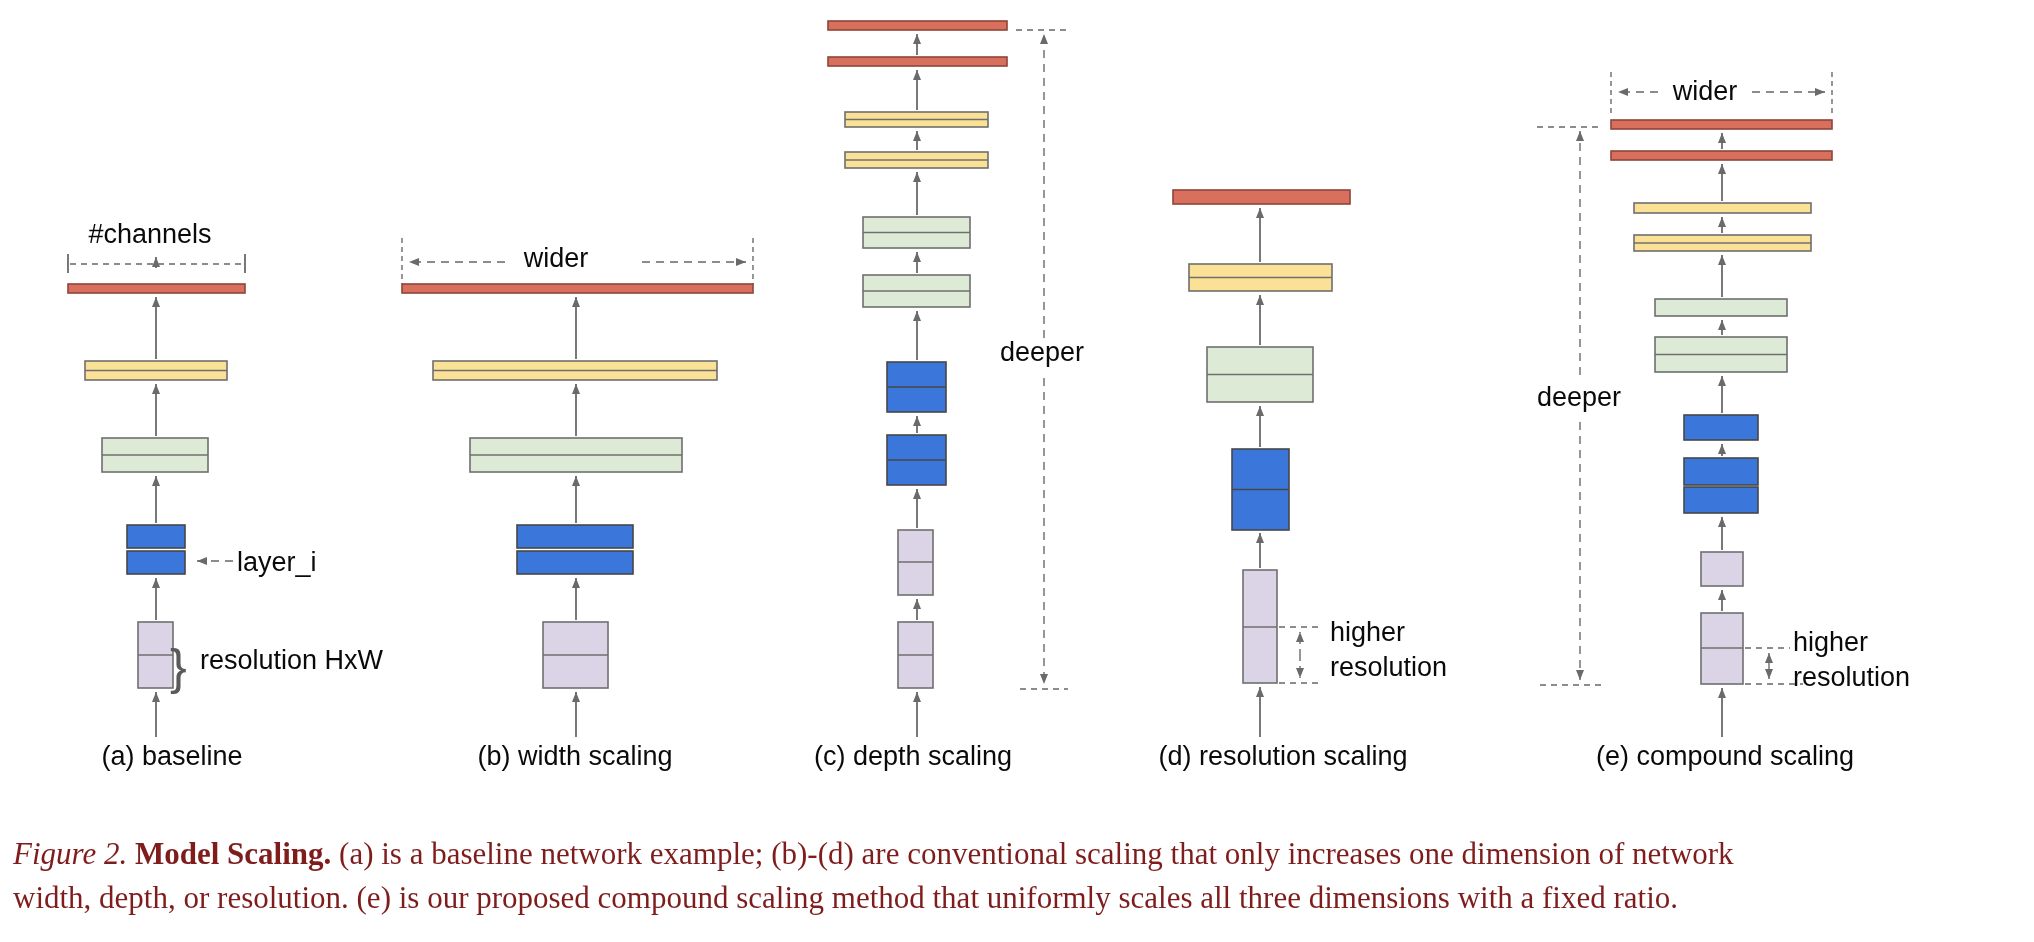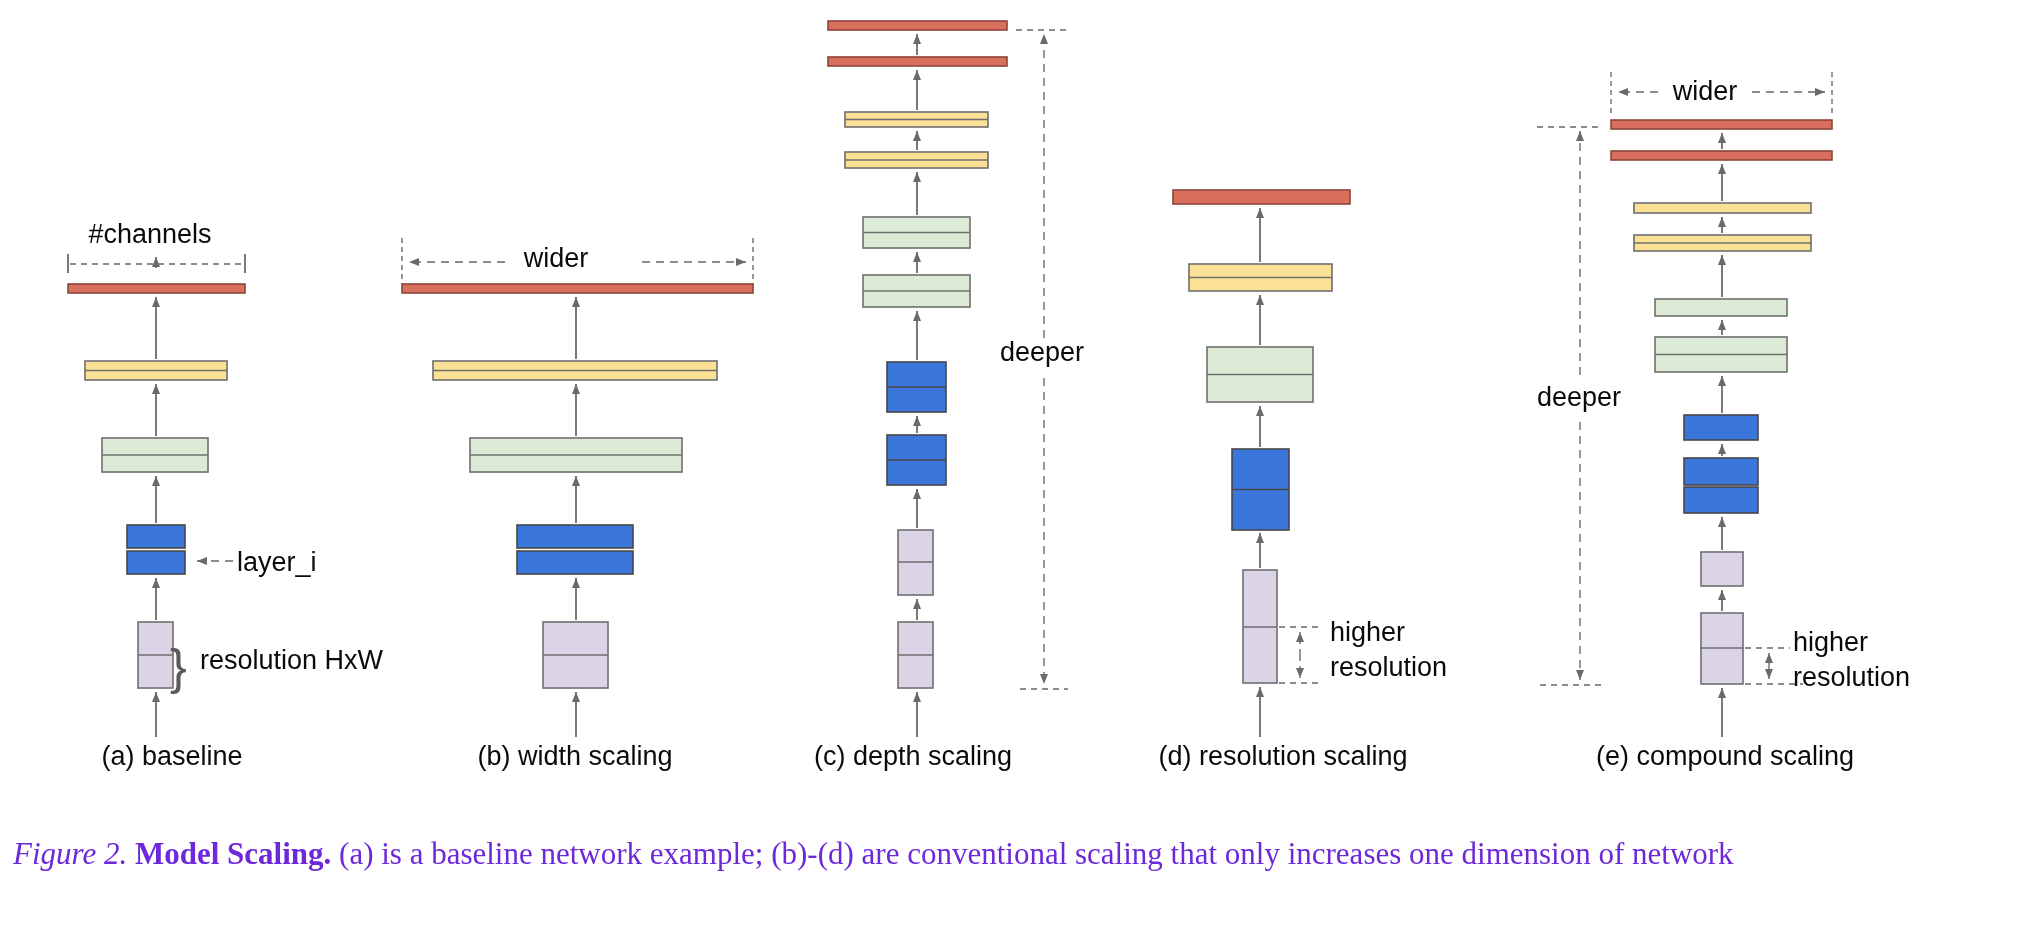--- a/index.html
+++ b/index.html
@@ -20,21 +20,21 @@
   .dash{stroke:var(--c-dash,#8c8c8c);stroke-width:1.8;stroke-dasharray:8 6;fill:none;}
   .dash2{stroke:var(--c-dash,#8c8c8c);stroke-width:1.8;stroke-dasharray:6 5;fill:none;}
   .tick{stroke:var(--c-dash,#8c8c8c);stroke-width:1.8;stroke-dasharray:5 4;fill:none;}
   .ahead{fill:var(--c-arrow,#6a6a6a);}
   
   text{fill:var(--c-text,#0a0a0a);font-family:"Liberation Sans",sans-serif;}
   .ann{font-size:27px;}
   .plabel{font-size:27px;}
   .brace{font-size:50px;fill:#5a5a5a;}
   
-  .caption{position:absolute;left:13px;top:832px;width:2016px;color:#6d28d9;
+  .caption{position:absolute;left:13px;top:832px;width:2016px;color:#7f1d1d;
            font-family:"Liberation Serif",serif;font-size:31px;line-height:44px;}
   .caption .ln{white-space:nowrap;}
   .cap-fig{font-style:italic;}
   .cap-bold{font-weight:bold;}
 </style>
 </head>
 <body>
 
 <div class="page">
 
@@ -204,15 +204,16 @@
     <line class="dash2" x1="1769" y1="666" x2="1769" y2="653" marker-end="url(#ah)"></line>
     <line class="dash2" x1="1769" y1="666" x2="1769" y2="679" marker-end="url(#ah)"></line>
     <text class="ann" x="1793" y="651">higher</text>
     <text class="ann" x="1793" y="686">resolution</text>
     <text class="plabel" x="1725" y="765" text-anchor="middle">(e) compound scaling</text>
   </g>
 </svg>
 
 <div class="caption">
   <div class="ln"><span class="cap-fig">Figure 2.</span> <span class="cap-bold">Model Scaling.</span> <span>(a) is a baseline network example; (b)-(d) are conventional scaling that only increases one dimension of network</span></div>
+  <div class="ln"><span>width, depth, or resolution. (e) is our proposed compound scaling method that uniformly scales all three dimensions with a fixed ratio.</span></div>
 </div>
 
 </div>
 
 </body></html>

